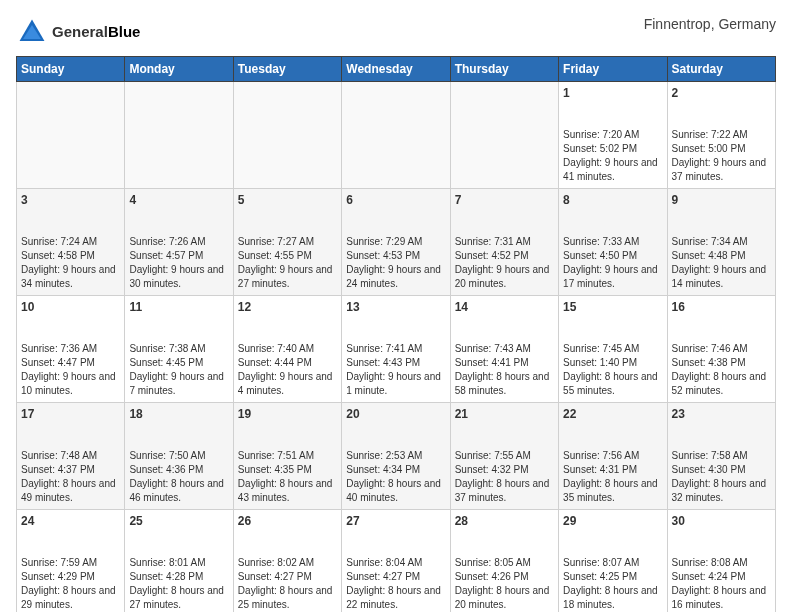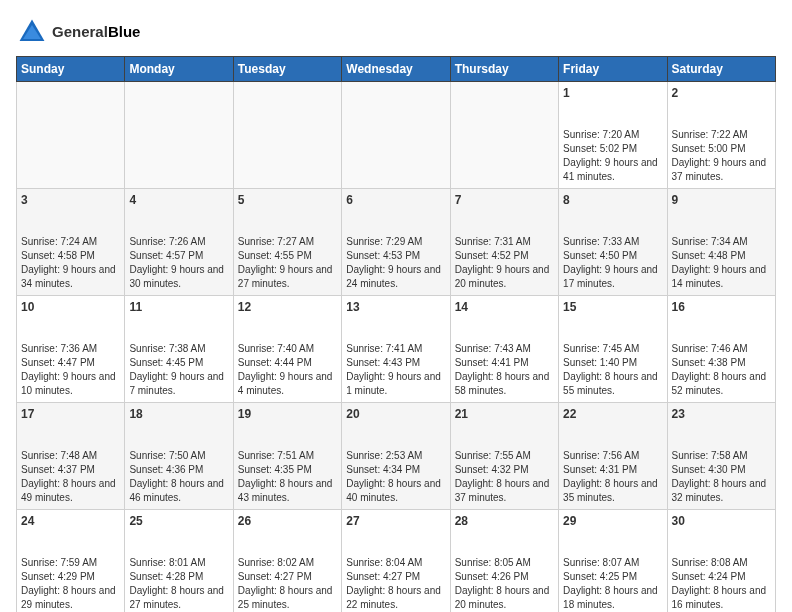--- a/index.html
+++ b/index.html
@@ -102,20 +102,21 @@
     <svg class="logo-icon" viewBox="0 0 36 36">
       <polygon points="18,4 32,28 4,28" fill="#1a6abf"></polygon>
       <polygon points="18,10 28,26 8,26" fill="#5aabff" opacity="0.5"></polygon>
     </svg>
     <div class="logo-text">
       <span class="general">General</span>
       <span class="blue">Blue</span>
     </div>
   </div>
   <div class="title-block">
+    <div class="location">Finnentrop, Germany</div>
   </div>
 </div>
 
 <table>
   <thead>
     <tr>
     <th>Sunday</th>
         <th>Monday</th>
         <th>Tuesday</th>
         <th>Wednesday</th>

